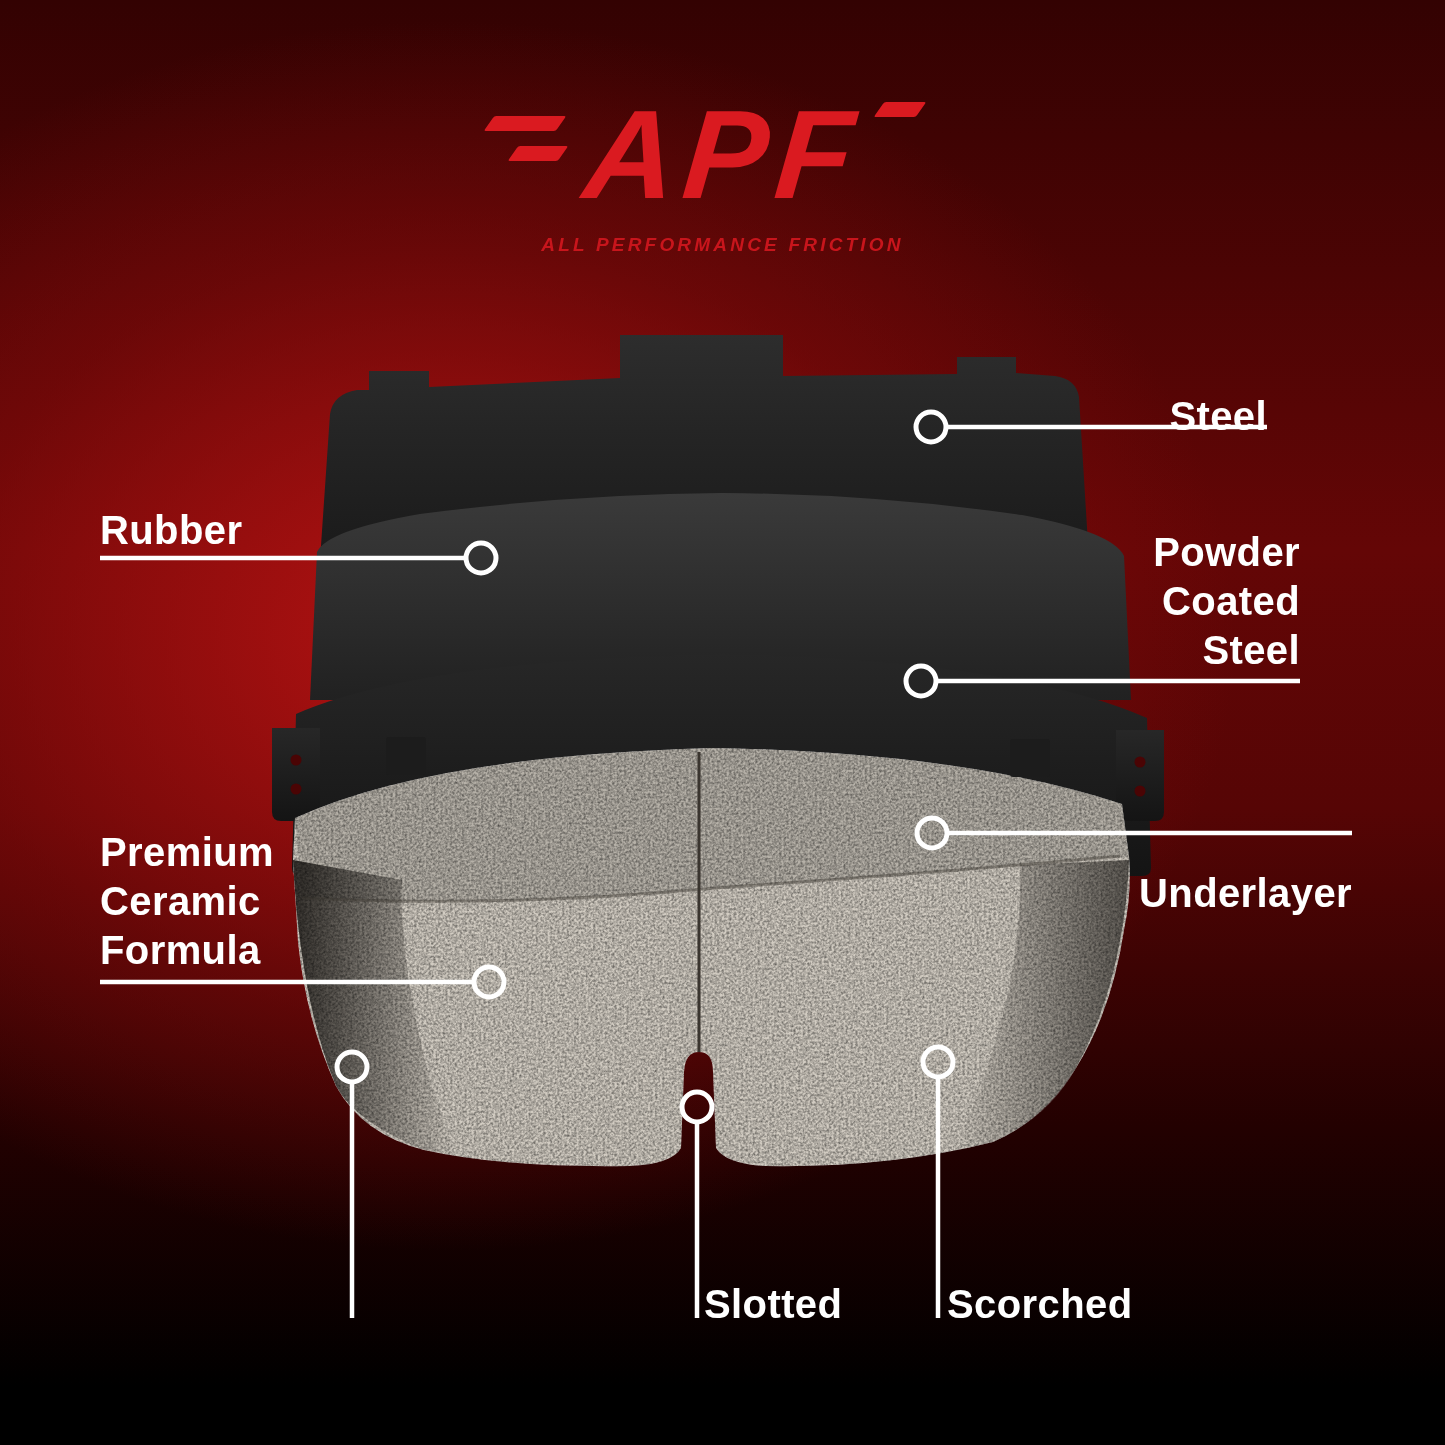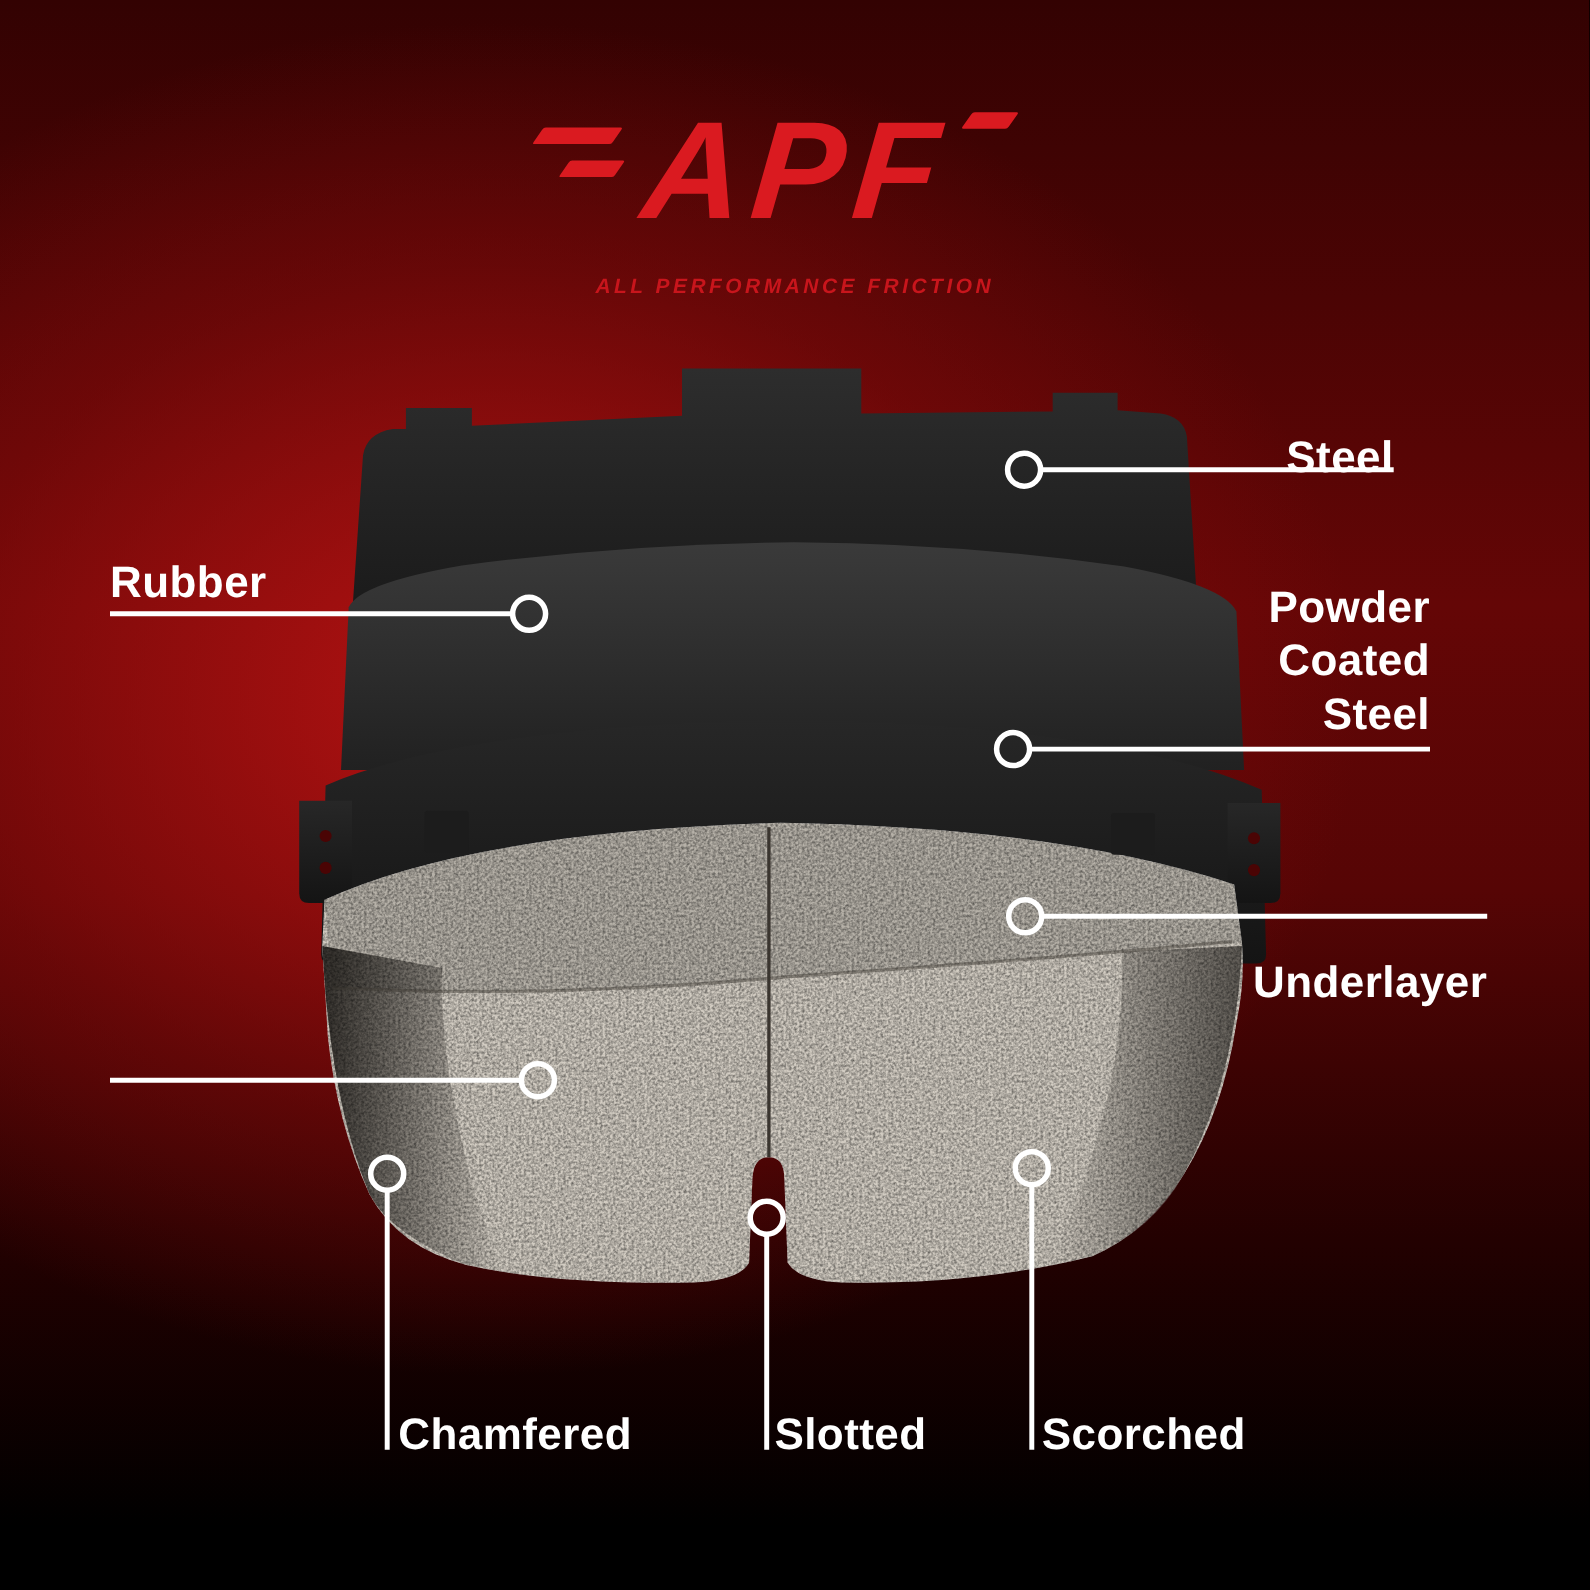--- a/index.html
+++ b/index.html
@@ -30,21 +30,21 @@
   .logo-mark { display:inline-block; position:relative; }
   .logo-text {
     display:inline-block; font-style:italic; font-weight:800; font-size:126px;
     line-height:1; color:#da1a20; letter-spacing:8px; transform:skewX(-5deg);
   }
   .speed-dash { position:absolute; background:#da1a20; height:15px; transform:skewX(-35deg); border-radius:2px; }
   .d1 { width:72px; left:-96px; top:24px; }
   .d2 { width:50px; left:-72px; top:54px; }
   .d3 { width:42px; right:-60px; top:10px; }
   .tagline {
-    margin-top:32px; color:#c8151c; font-weight:700; font-style:italic;
+    margin-top:16px; color:#c8151c; font-weight:700; font-style:italic;
     font-size:19px; letter-spacing:3.2px;
   }
 
   .disclaimer {
     position:absolute; top:1372px; left:0; width:100%; text-align:center;
     color:#fff; font-weight:700; font-size:28px; letter-spacing:0.3px; z-index:3;
   }
 </style>
 </head>
 <body>
@@ -155,18 +155,18 @@
         <circle cx="938" cy="1062" r="15" stroke-width="5"></circle>
         <line x1="938" y1="1078" x2="938" y2="1318" stroke-width="4.5"></line>
       </g>
     </g>
   </svg>
 
   <div class="label label-steel">Steel</div>
   <div class="label label-rubber">Rubber</div>
   <div class="label label-pcs">Powder Coated Steel</div>
   <div class="label label-underlayer">Underlayer</div>
-  <div class="label label-chamfered">Chamfered</div>
+  <div class="label label-pcf">Premium Ceramic Formula</div>
   <div class="label label-slotted">Slotted</div>
   <div class="label label-scorched">Scorched</div>
 
 
 </div>
 
 </body></html>

